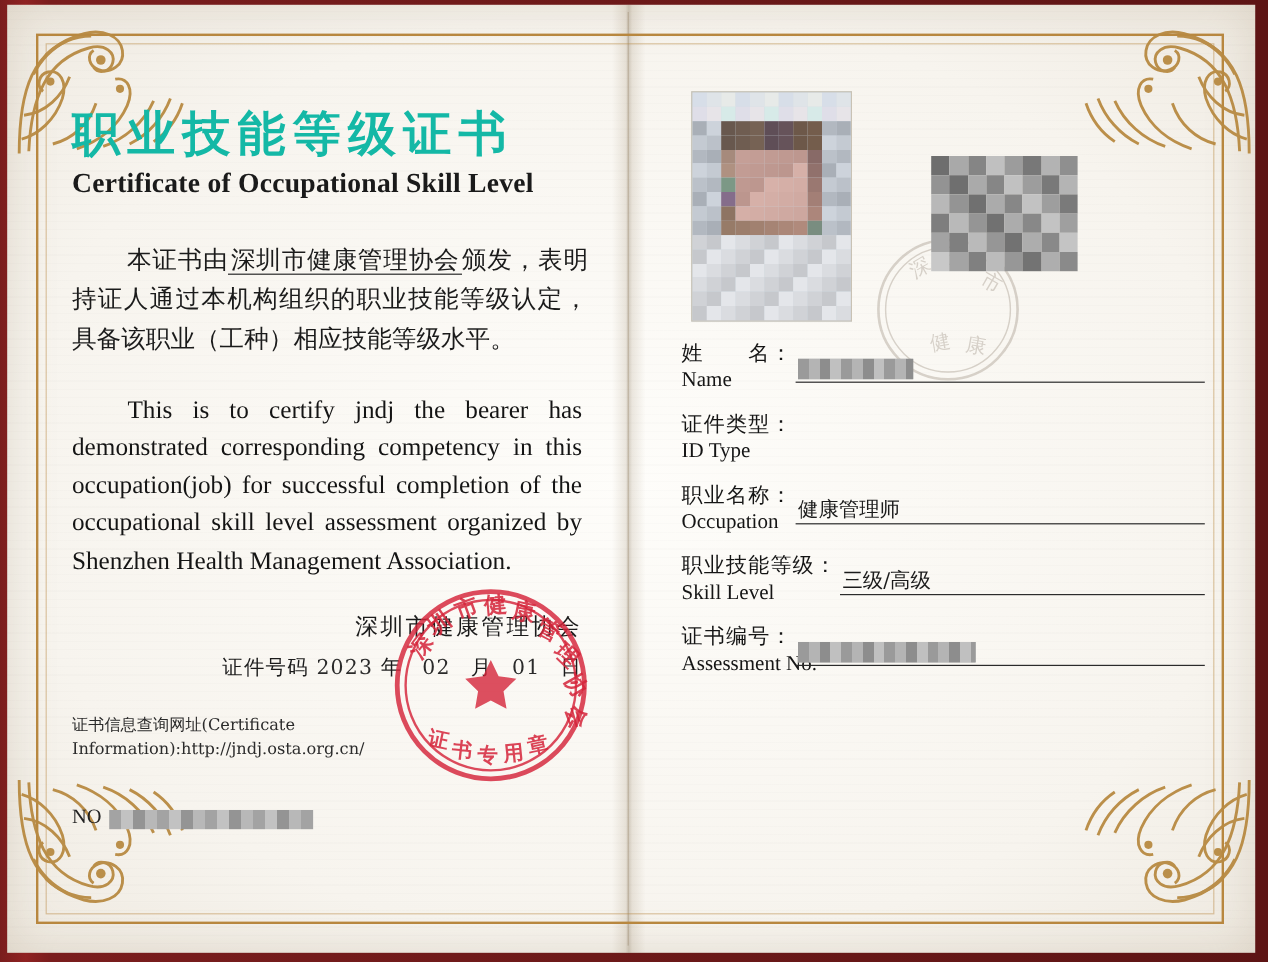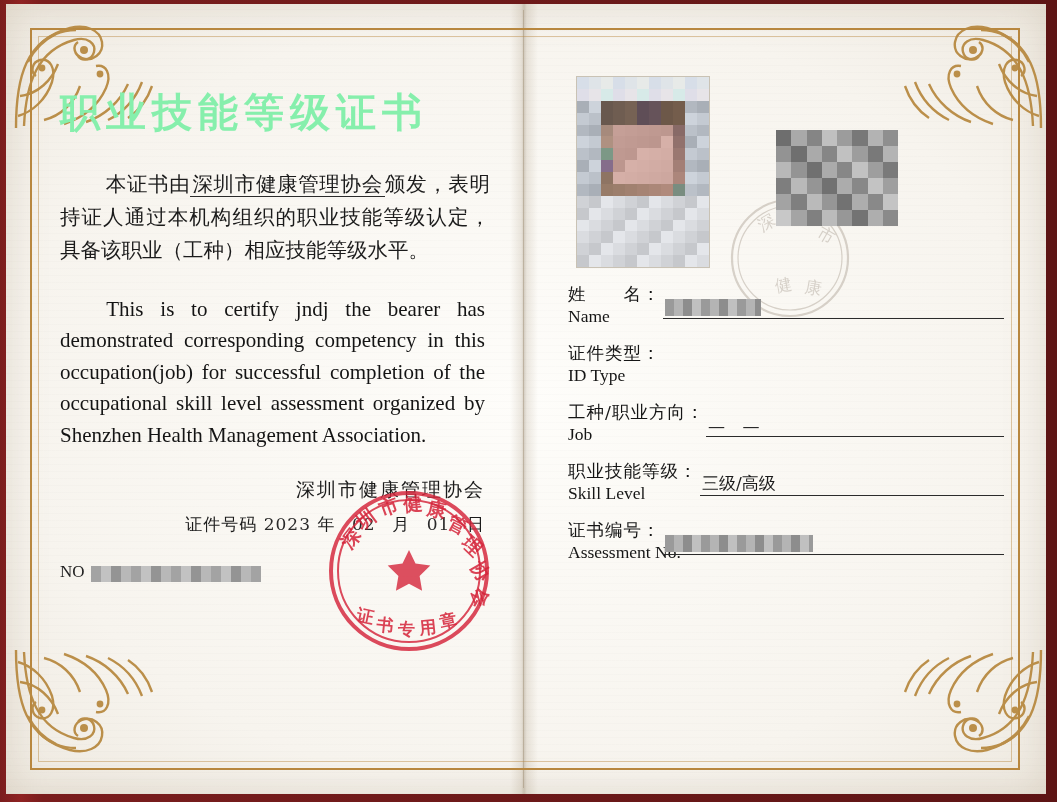--- a/index.html
+++ b/index.html
@@ -73,21 +73,21 @@
   
   .left {
     position: absolute;
     left: 60px; top: 90px;
     width: 450px;
   }
   .title-cn {
     font-family: "DejaVu Serif", serif;
     font-size: 40px;
     letter-spacing: 6px;
-    color: #86efac;
+    color: #14b8a6;
     font-weight: 700;
     line-height: 1.1;
   }
   .title-en {
     font-family: "Liberation Serif", serif;
     font-size: 23px;
     font-weight: 700;
     color: #1a1a1a;
     margin-top: 6px;
     letter-spacing: 0.2px;
@@ -142,21 +142,21 @@
   }
   .queries {
     margin-top: 26px;
     font-family: "DejaVu Serif", serif;
     font-size: 13.5px;
     color: #2b2b2b;
     line-height: 1.5;
     width: 430px;
   }
   .no-row {
-    margin-top: 22px;
+    margin-top: 36px;
     font-family: "Liberation Serif", serif;
     font-size: 17px;
     color: #222;
     display: flex;
     align-items: flex-end;
     gap: 6px;
   }
   
   .seal {
     position: absolute;
@@ -335,20 +335,21 @@
       <path d="M30 30 C40 20 54 14 68 14"></path>
       <path d="M20 46 C26 34 36 24 48 18"></path>
       <circle cx="76" cy="34" r="4" fill="currentColor" stroke="none"></circle>
       <circle cx="34" cy="52" r="3.4" fill="currentColor" stroke="none"></circle>
       <circle cx="92" cy="58" r="3.4" fill="currentColor" stroke="none"></circle>
     </svg>
   </div>
 
   <div class="left">
     <div class="title-cn">职业技能等级证书</div>
+    <div class="title-en">Certificate of Occupational Skill Level</div>
 
     <div class="para-cn">
       <span class="indent"></span><span>本证书由</span><span class="org-underline">深圳市健康管理协会</span><span>颁发，表明持证人通过本机构组织的职业技能等级认定，具备该职业（工种）相应技能等级水平。</span>
     </div>
 
     <div class="para-en">
       <span class="ind"></span><span>This is to certify jndj the bearer has demonstrated corresponding competency in this occupation(job) for successful completion of the occupational skill level assessment organized by Shenzhen Health Management Association.</span>
     </div>
 
     <div class="sign-block">深圳市健康管理协会</div>
@@ -357,20 +358,21 @@
       <span>证件号码</span>
       <span class="dv">2023</span>
       <span>年</span>
       <span class="dv">02</span>
       <span>月</span>
       <span class="dv">01</span>
       <span>日</span>
     </div>
 
     <div class="queries">
+      <div>证书信息查询网址(Certificate Information):http://jndj.osta.org.cn/</div>
     </div>
 
     <div class="no-row">
       <span>NO</span>
       <span class="no-redact"></span>
     </div>
   </div>
 
   <div class="seal">
     <svg viewBox="0 0 182 182">
@@ -661,23 +663,23 @@
           <div class="lbl-en">Name</div>
           <div class="val" style="left: 99px; width: 341px;">
             <span class="redact-inline" style="width: 96px;"></span>
           </div>
         </div>
         <div class="field">
           <div class="lbl-cn">证件类型：</div>
           <div class="lbl-en">ID Type</div>
         </div>
         <div class="field">
-          <div class="lbl-cn">工种/职业方向：</div>
-          <div class="lbl-en">Job</div>
-          <div class="val dash-job" style="left: 142px; width: 298px;">— —</div>
+          <div class="lbl-cn">职业名称：</div>
+          <div class="lbl-en">Occupation</div>
+          <div class="val" style="left: 99px; width: 341px;">健康管理师</div>
         </div>
         <div class="field">
           <div class="lbl-cn">职业技能等级：</div>
           <div class="lbl-en">Skill Level</div>
           <div class="val" style="left: 136px; width: 304px;">三级/高级</div>
         </div>
         <div class="field">
           <div class="lbl-cn">证书编号：</div>
           <div class="lbl-en">Assessment No.</div>
           <div class="val" style="left: 99px; width: 341px;">

